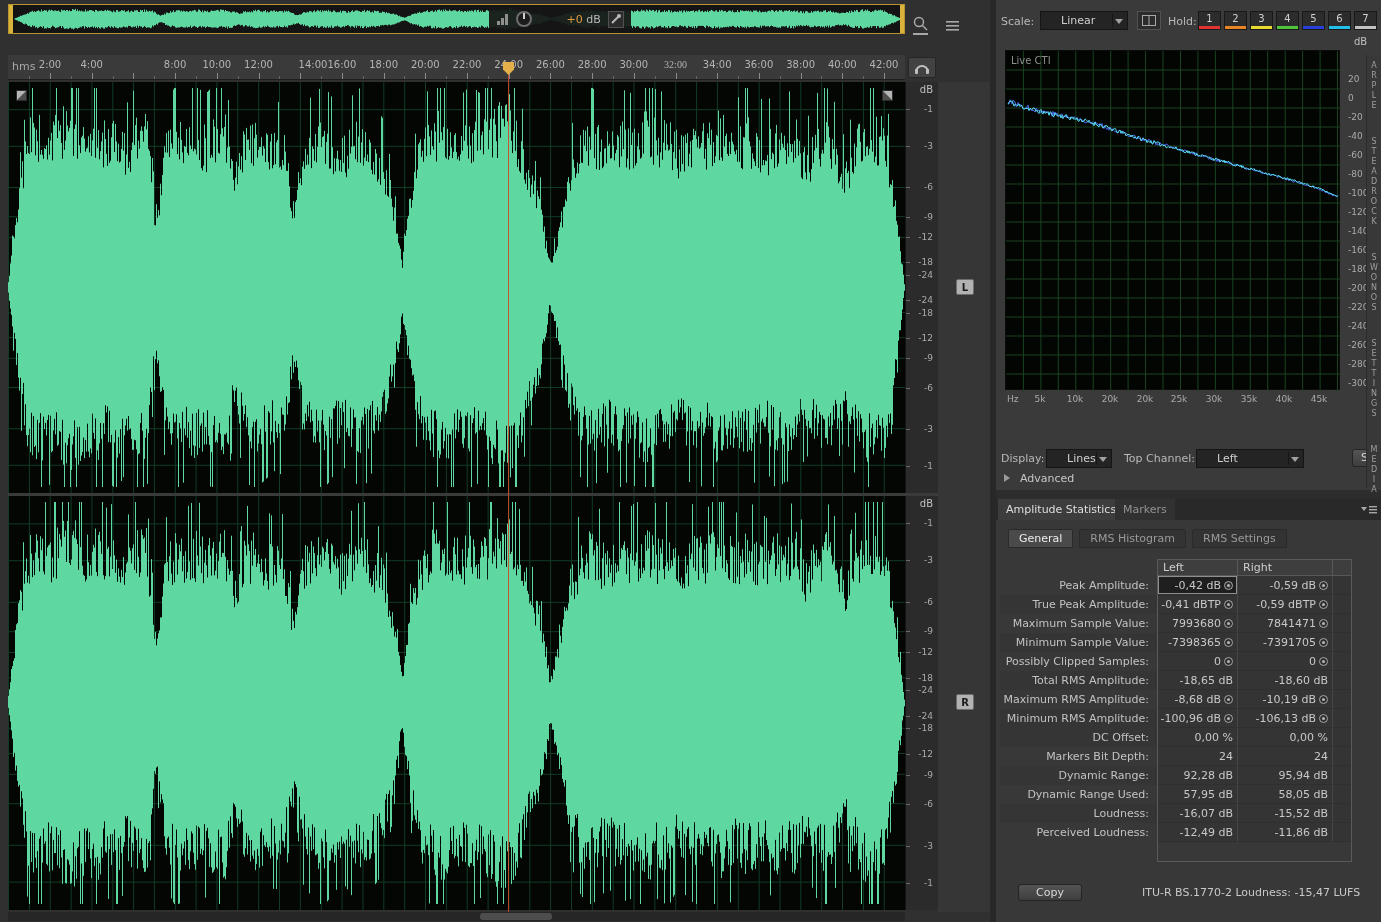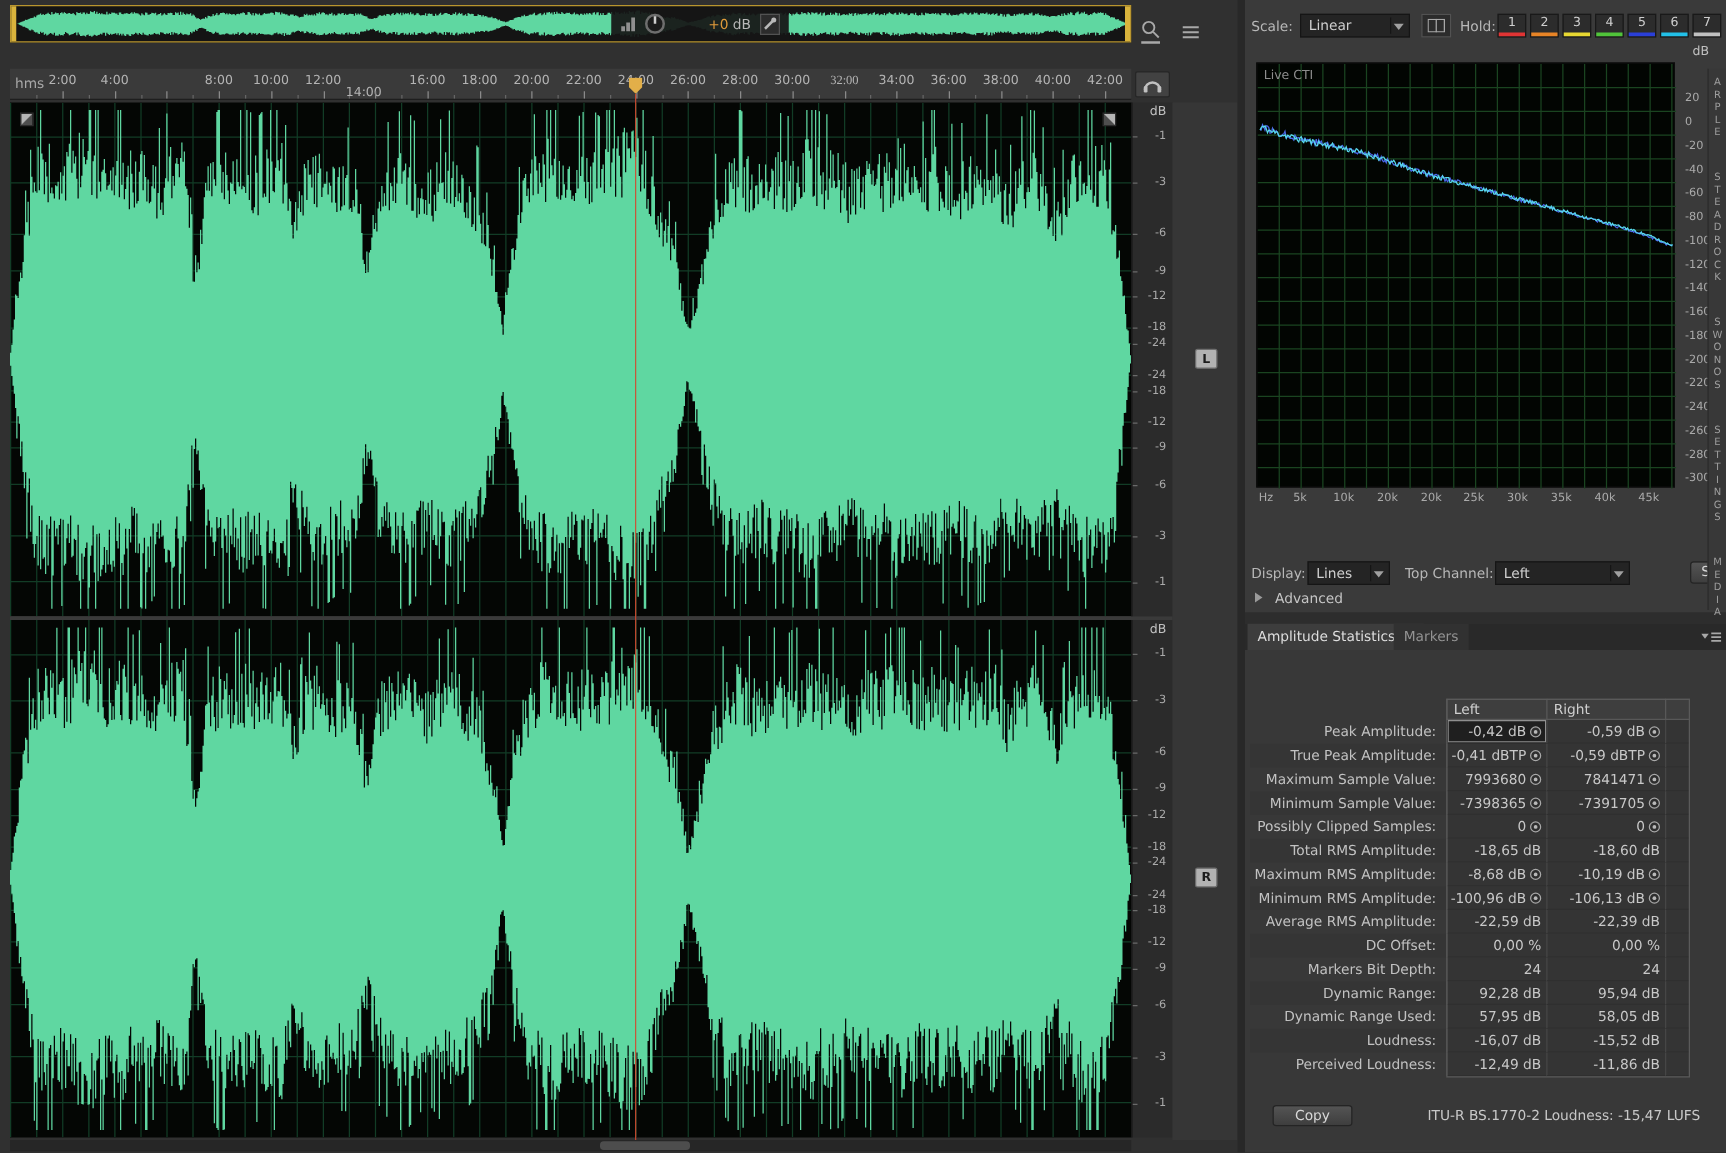--- a/index.html
+++ b/index.html
@@ -62,21 +62,21 @@
   #fade-in  { left:16px; top:90px; background:linear-gradient(135deg,#b5b5b5 0 46%,#4e4e4e 54% 100%); }
   #fade-out { left:882px; top:90px; background:linear-gradient(225deg,#b5b5b5 0 46%,#4e4e4e 54% 100%); }
   #h-scroll { left:8px; top:912px; width:897px; height:9px; background:#262626; }
   #h-scroll .thumb { position:absolute; left:472px; top:1px; width:72px; height:7px; background:#4d4d4d; border-radius:3px; }
   #v-divider { left:990px; top:0; width:6px; height:922px; background:#282828; }
 
   
   #freq-panel { left:996px; top:0; width:385px; height:490px; background:#3a3a3a; }
   .ctl-label { position:absolute; color:#b8b8b8; }
   .dropdown { position:absolute; height:19px; background:#242424; border:1px solid #151515;
-    color:#cfcfcf; line-height:17px; padding:0 18px 0 6px; }
+    color:#cfcfcf; line-height:17px; padding:0 18px 0 20px; }
   .dd-arrow { position:absolute; right:4px; top:7px; width:0; height:0;
     border-left:4px solid transparent; border-right:4px solid transparent; border-top:5px solid #a0a0a0; }
   .dd-sep { position:absolute; right:14px; top:2px; bottom:2px; width:1px; background:#151515; }
   #hold-buttons { position:absolute; left:202px; top:11px; display:flex; gap:3px; }
   .hold-btn { width:23px; height:19px; background:#2c2c2c; border:1px solid #191919;
     display:flex; flex-direction:column; }
   .hold-num { flex:1; font-size:10px; color:#cfcfcf; text-align:center; line-height:14px; }
   .hold-bar { height:3px; }
   #spectrum-plot { position:absolute; left:9px; top:50px; width:335px; height:340px;
     background:#020502; border:1px solid #0c0c0c; }
@@ -186,21 +186,21 @@
       <div class="tick-minor" style="left: 146.25px;"></div>
       <div class="tick-label" style="left: 167.1px;">8:00</div>
       <div class="tick-major" style="left: 167.1px;"></div>
       <div class="tick-minor" style="left: 187.95px;"></div>
       <div class="tick-label" style="left: 208.8px;">10:00</div>
       <div class="tick-major" style="left: 208.8px;"></div>
       <div class="tick-minor" style="left: 229.65px;"></div>
       <div class="tick-label" style="left: 250.5px;">12:00</div>
       <div class="tick-major" style="left: 250.5px;"></div>
       <div class="tick-minor" style="left: 271.35px;"></div>
-      <div class="tick-label" style="left: 283px; margin-top: 10px;">14:00</div>
+      <div class="tick-label" style="left: 305px;">14:00</div>
       <div class="tick-major" style="left: 292.2px;"></div>
       <div class="tick-minor" style="left: 313.05px;"></div>
       <div class="tick-label" style="left: 333.9px;">16:00</div>
       <div class="tick-major" style="left: 333.9px;"></div>
       <div class="tick-minor" style="left: 354.75px;"></div>
       <div class="tick-label" style="left: 375.6px;">18:00</div>
       <div class="tick-major" style="left: 375.6px;"></div>
       <div class="tick-minor" style="left: 396.45px;"></div>
       <div class="tick-label" style="left: 417.3px;">20:00</div>
       <div class="tick-major" style="left: 417.3px;"></div>
@@ -459,20 +459,25 @@
       <span>Amplitude Statistics</span><span class="close">×</span>
     </div>
     <div id="tab-markers" class="panel-tab">Markers</div>
     <svg style="position:absolute; right:4px; top:6px;" width="16" height="10">
       <polygon points="0,2 6,2 3,6" fill="#a8a8a8"></polygon>
       <rect x="8" y="1" width="8" height="1.4" fill="#a8a8a8"></rect>
       <rect x="8" y="4" width="8" height="1.4" fill="#a8a8a8"></rect>
       <rect x="8" y="7" width="8" height="1.4" fill="#a8a8a8"></rect>
     </svg>
   </div>
+  <div id="stats-subtabs">
+      <div class="subtab active">General</div>
+      <div class="subtab">RMS Histogram</div>
+      <div class="subtab">RMS Settings</div>
+    </div>
   <div id="stats-table">
     <div id="stats-header">
       <div></div>
       <div class="hdr-cell">Left</div>
       <div class="hdr-cell">Right</div>
       <div class="hdr-cell"></div>
     </div>
     <div id="stats-rows">
         <div class="t-row">
           <div class="stat-label">Peak Amplitude:</div>
@@ -589,30 +594,20 @@
             </div>
           </div>
           <div class="stat-cell">
             <div class="stat-val">-106,13 dB</div>
             <div class="locate-icon">
               <div class="dot"></div>
             </div>
           </div>
           <div class="stat-extra"></div>
         </div>
-        <div class="t-row">
-          <div class="stat-label">Average RMS Amplitude:</div>
-          <div class="stat-cell">
-            <div class="stat-val">-22,59 dB</div>
-          </div>
-          <div class="stat-cell">
-            <div class="stat-val">-22,39 dB</div>
-          </div>
-          <div class="stat-extra"></div>
-        </div>
         <div class="t-row alt">
           <div class="stat-label">DC Offset:</div>
           <div class="stat-cell">
             <div class="stat-val">0,00 %</div>
           </div>
           <div class="stat-cell">
             <div class="stat-val">0,00 %</div>
           </div>
           <div class="stat-extra"></div>
         </div>

